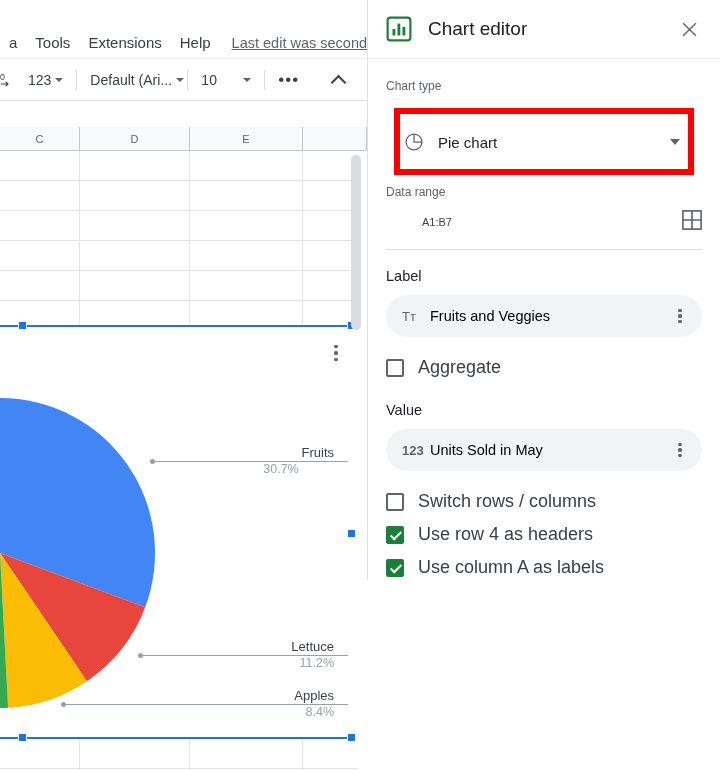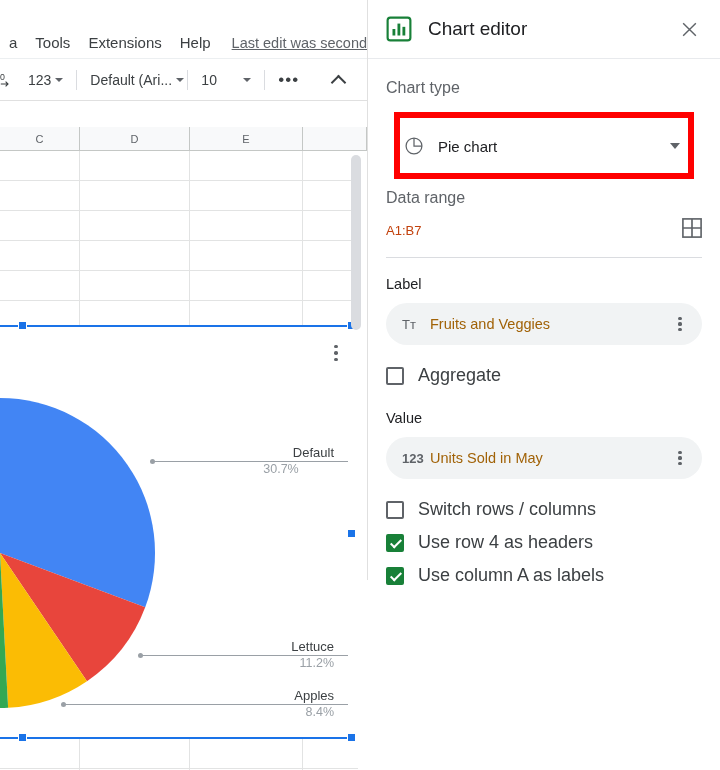--- a/index.html
+++ b/index.html
@@ -95,45 +95,45 @@
   .panel-title { font-size: 19px; color: #202124; margin-left: 16px; flex: 1; }
   .close-x { width: 34px; height: 34px; border-radius: 50%; display: flex; align-items: center; justify-content: center; cursor: pointer; }
   .panel-sep { height: 1px; background: #e8eaed; }
   .tabs { display: flex; height: 46px; }
   .tab { flex: 1; display: flex; align-items: center; justify-content: center; font-size: 15px; color: #5f6368; cursor: pointer; position: relative; }
   .tab.active { color: #188038; }
   .tab.active::after { content: ''; position: absolute; bottom: 0; left: 50%; transform: translateX(-50%); width: 68px; height: 3px; background: #188038; border-radius: 2px 2px 0 0; }
   .tabs-underline { height: 1px; background: #e8eaed; margin-top: -1px; }
 
   .panel-body { padding: 20px 18px 0 18px; }
-  .field-label { font-size: 16px; color: #5f6368; margin-bottom: 6px; }
+  .field-label { font-size: 12px; color: #5f6368; margin-bottom: 6px; }
   .section-title { font-size: 14.5px; color: #202124; margin-bottom: 11px; }
 
   .charttype-slot { position: relative; height: 74px; margin-bottom: 4px; }
   .redbox {
     position: absolute; left: 8px; top: 9px; width: 300px; height: 67px;
     border: 6px solid #ff0000; background: #fff; box-sizing: border-box;
   }
   .select-row {
     position: absolute; left: 18px; top: 26px; width: 280px; height: 34px;
     display: flex; align-items: center; cursor: pointer;
   }
   .select-text { font-size: 15px; color: #202124; margin-left: 14px; flex: 1; }
   .dd-caret { width: 0; height: 0; border-left: 5px solid transparent; border-right: 5px solid transparent; border-top: 6px solid #5f6368; margin-right: 4px; }
 
   .datarange-row { display: flex; align-items: center; justify-content: space-between; height: 34px; margin-top: 2px; }
-  .datarange-val { font-size: 13px; color: #c2410c; cursor: pointer; }
+  .datarange-val { font-size: 11px; color: #404040; cursor: pointer; margin-left: 36px; }
   .underline-field { height: 1px; background: #dadce0; margin-top: 10px; }
 
   .chip {
     height: 42px; background: #f1f3f4; border-radius: 21px; display: flex; align-items: center;
     padding: 0 8px 0 16px; cursor: pointer; margin-bottom: 4px;
   }
   .chip-icon { font-size: 13px; color: #5f6368; width: 26px; flex: 0 0 26px; display: flex; align-items: center; }
-  .chip-text { font-size: 14.5px; color: #a16207; flex: 1; margin-left: 2px; }
+  .chip-text { font-size: 14.5px; color: #000000; flex: 1; margin-left: 2px; }
   .chip-kebab { width: 28px; height: 28px; display: flex; flex-direction: column; align-items: center; justify-content: center; gap: 2.5px; border-radius: 50%; }
   .chip-kebab span { width: 3.2px; height: 3.2px; border-radius: 50%; background: #5f6368; }
 
   .cbrow { display: flex; align-items: center; height: 33px; cursor: pointer; }
   .cbox { width: 18px; height: 18px; border: 2px solid #5f6368; border-radius: 2px; flex: 0 0 18px; background: #fff; }
   .cbox.checked { background: #188038; border-color: #188038; position: relative; }
   .cbox.checked::after {
     content: ''; position: absolute; left: 5px; top: 1px; width: 4px; height: 9px;
     border: solid #fff; border-width: 0 2px 2px 0; transform: rotate(45deg);
   }
@@ -216,21 +216,21 @@
           <path d="M0,0 L87.0,128.2 A155,155 0 0,1 8.1,154.8 Z" fill="#FBBC04"></path>
           <path d="M0,0 L8.1,154.8 A155,155 0 0,1 -116.5,102.3 Z" fill="#34A853"></path>
           <path d="M0,0 L-116.5,102.3 A155,155 0 0,1 -153.9,-18.2 Z" fill="#FF6D01"></path>
           <path d="M0,0 L-153.9,-18.2 A155,155 0 0,1 0,-155 Z" fill="#46BDC6"></path>
         </g>
       </svg>
     </div>
 
     <div class="label-dot" style="left:150px; top:459px;"></div>
     <div class="label-line" style="left:153px; top:461px; width:195px;"></div>
-    <div class="lbl-name" style="left:228px; top:445px; width:106px;">Default</div>
+    <div class="lbl-name" style="left:228px; top:445px; width:106px;">Fruits</div>
     <div class="lbl-pct" style="left:228px; top:462px; width:106px;text-align:center;">30.7%</div>
 
     <div class="label-dot" style="left:138px; top:653px;"></div>
     <div class="label-line" style="left:141px; top:655px; width:207px;"></div>
     <div class="lbl-name" style="left:228px; top:639px; width:106px;">Lettuce</div>
     <div class="lbl-pct" style="left:228px; top:656px; width:106px;">11.2%</div>
 
     <div class="label-dot" style="left:61px; top:702px;"></div>
     <div class="label-line" style="left:64px; top:704px; width:284px;"></div>
     <div class="lbl-name" style="left:228px; top:688px; width:106px;">Apples</div>

